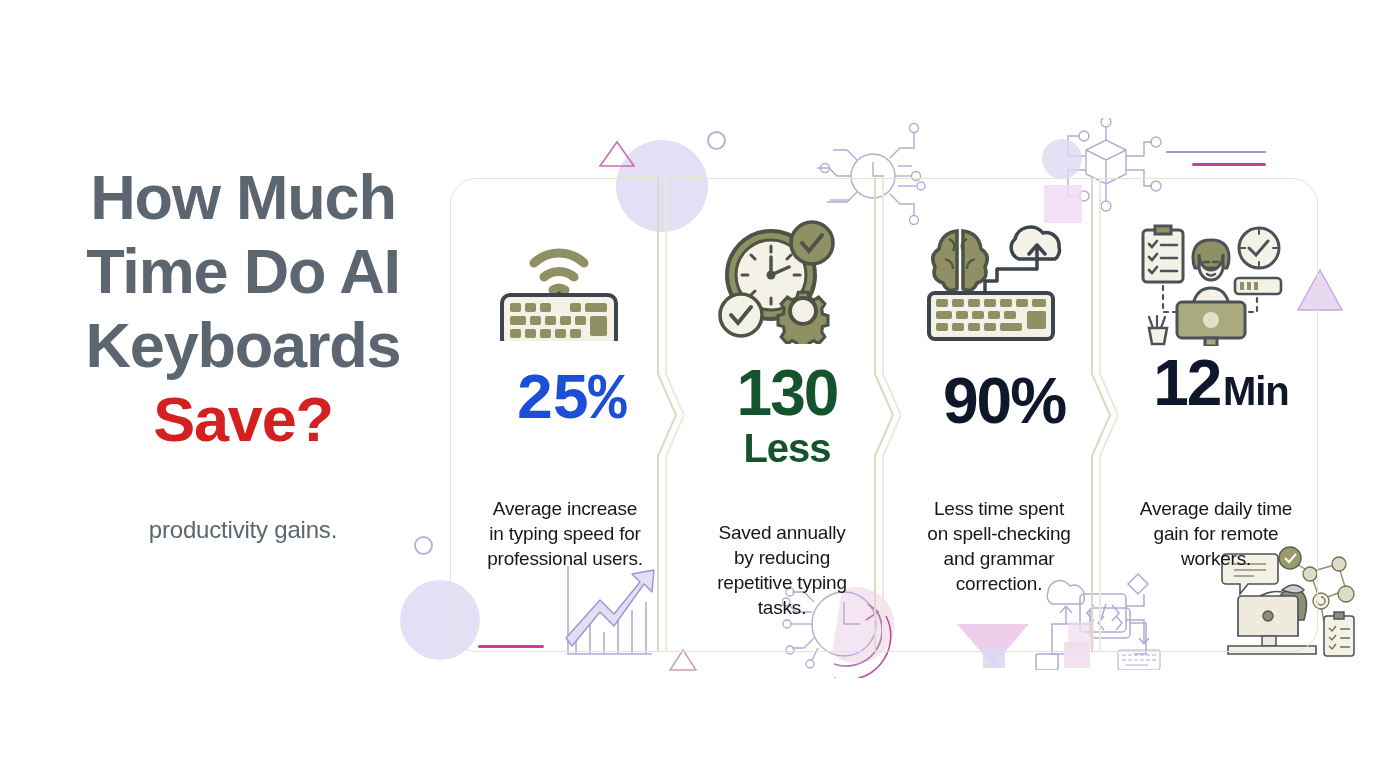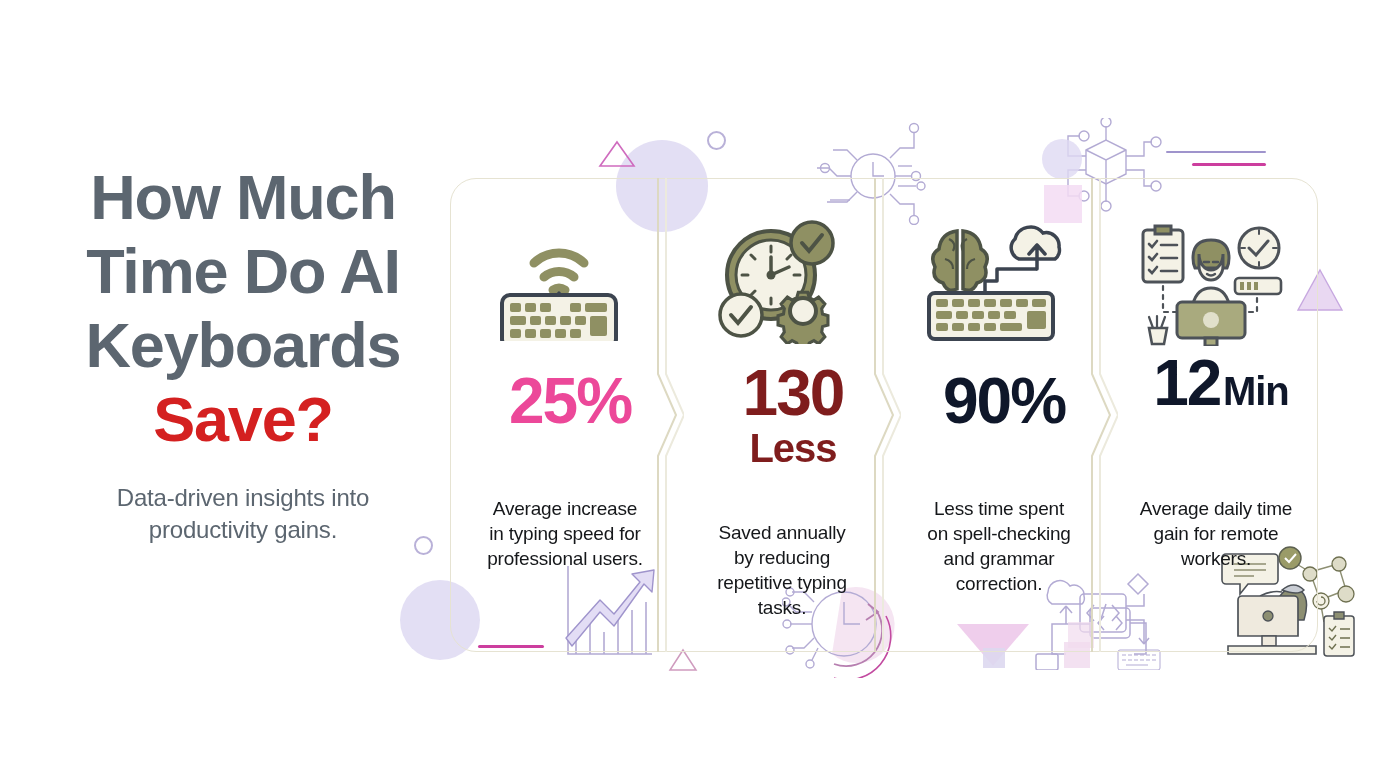--- a/index.html
+++ b/index.html
@@ -233,21 +233,21 @@
   </div>
 
   <div class="left-panel">
     <div class="headline">
       <span>How Much</span><br>
       <span>Time Do AI</span><br>
       <span>Keyboards</span><br>
       <span class="accent">Save?</span>
     </div>
     <div class="subtitle">
-      <span>Data-driven insights into</span><br>
+      <br>
       <span>productivity gains.</span>
     </div>
   </div>
 
   <div class="card"></div>
 
   <div class="cols">
 
     <div class="col">
       <div class="icon-wrap">
@@ -272,21 +272,21 @@
             <rect x="81" y="95" width="11" height="9" rx="2"></rect>
               <rect x="96" y="95" width="17" height="20" rx="2"></rect>
             <rect x="16" y="108" width="11" height="9" rx="2"></rect>
               <rect x="31" y="108" width="11" height="9" rx="2"></rect>
             <rect x="46" y="108" width="11" height="9" rx="2"></rect>
               <rect x="61" y="108" width="11" height="9" rx="2"></rect>
             <rect x="76" y="108" width="11" height="9" rx="2"></rect>
           </g>
         </svg>
       </div>
-      <div class="stat" style="color:#ec4899;">
+      <div class="stat" style="color:#1d4ed8;font-family:Liberation Mono, monospace;">
         <span class="big">25%</span>
       </div>
       <div class="desc" style="top:294px;">
         <span>Average increase</span><br>
         <span>in typing speed for</span><br>
         <span>professional users.</span>
       </div>
       <div class="sep" style="left:200px; width:34px;">
         <svg width="34" height="474" viewBox="0 0 34 474">
           <path d="M8 0 V196 L26 237 L8 278 V474" fill="none" stroke="#ddd9c2" stroke-width="2"></path>
@@ -309,21 +309,21 @@
           <circle cx="99" cy="24" r="21" fill="#8f9063" stroke="#4d5345" stroke-width="3.5"></circle>
           <path d="M89 24 l7 8 13 -16" fill="none" stroke="#4d5345" stroke-width="4" stroke-linecap="round"></path>
           <circle cx="28" cy="96" r="21" fill="#f4f2e6" stroke="#4d5345" stroke-width="3.5"></circle>
           <path d="M18 96 l7 8 13 -16" fill="none" stroke="#4d5345" stroke-width="4" stroke-linecap="round"></path>
           <g transform="translate(90,92)">
             <path d="M-6 -24 h12 l2 7 6 3 6 -4 8 9 -4 6 1 7 7 2 v12 l-7 2 -1 7 4 6 -8 9 -6 -4 -6 3 -2 7 h-12 l-2 -7 -6 -3 -6 4 -8 -9 4 -6 -1 -7 -7 -2 v-12 l7 -2 1 -7 -4 -6 8 -9 6 4 6 -3 Z" transform="translate(0,0) scale(0.78)" fill="#8f9063" stroke="#4d5345" stroke-width="4"></path>
             <circle cx="0" cy="0" r="13" fill="#f4f2e6" stroke="#4d5345" stroke-width="4"></circle>
           </g>
         </svg>
       </div>
-      <div class="stat" style="color:#7f1d1d; top:182px;margin-left:6px;">
+      <div class="stat" style="color:#14532d; top:182px;">
         <span class="big">130</span>
         <span class="unit">Less</span>
       </div>
       <div class="desc" style="top:318px;">
         <span>Saved annually</span><br>
         <span>by reducing</span><br>
         <span>repetitive typing</span><br>
         <span>tasks.</span>
       </div>
       <div class="sep" style="left:200px; width:34px;">

